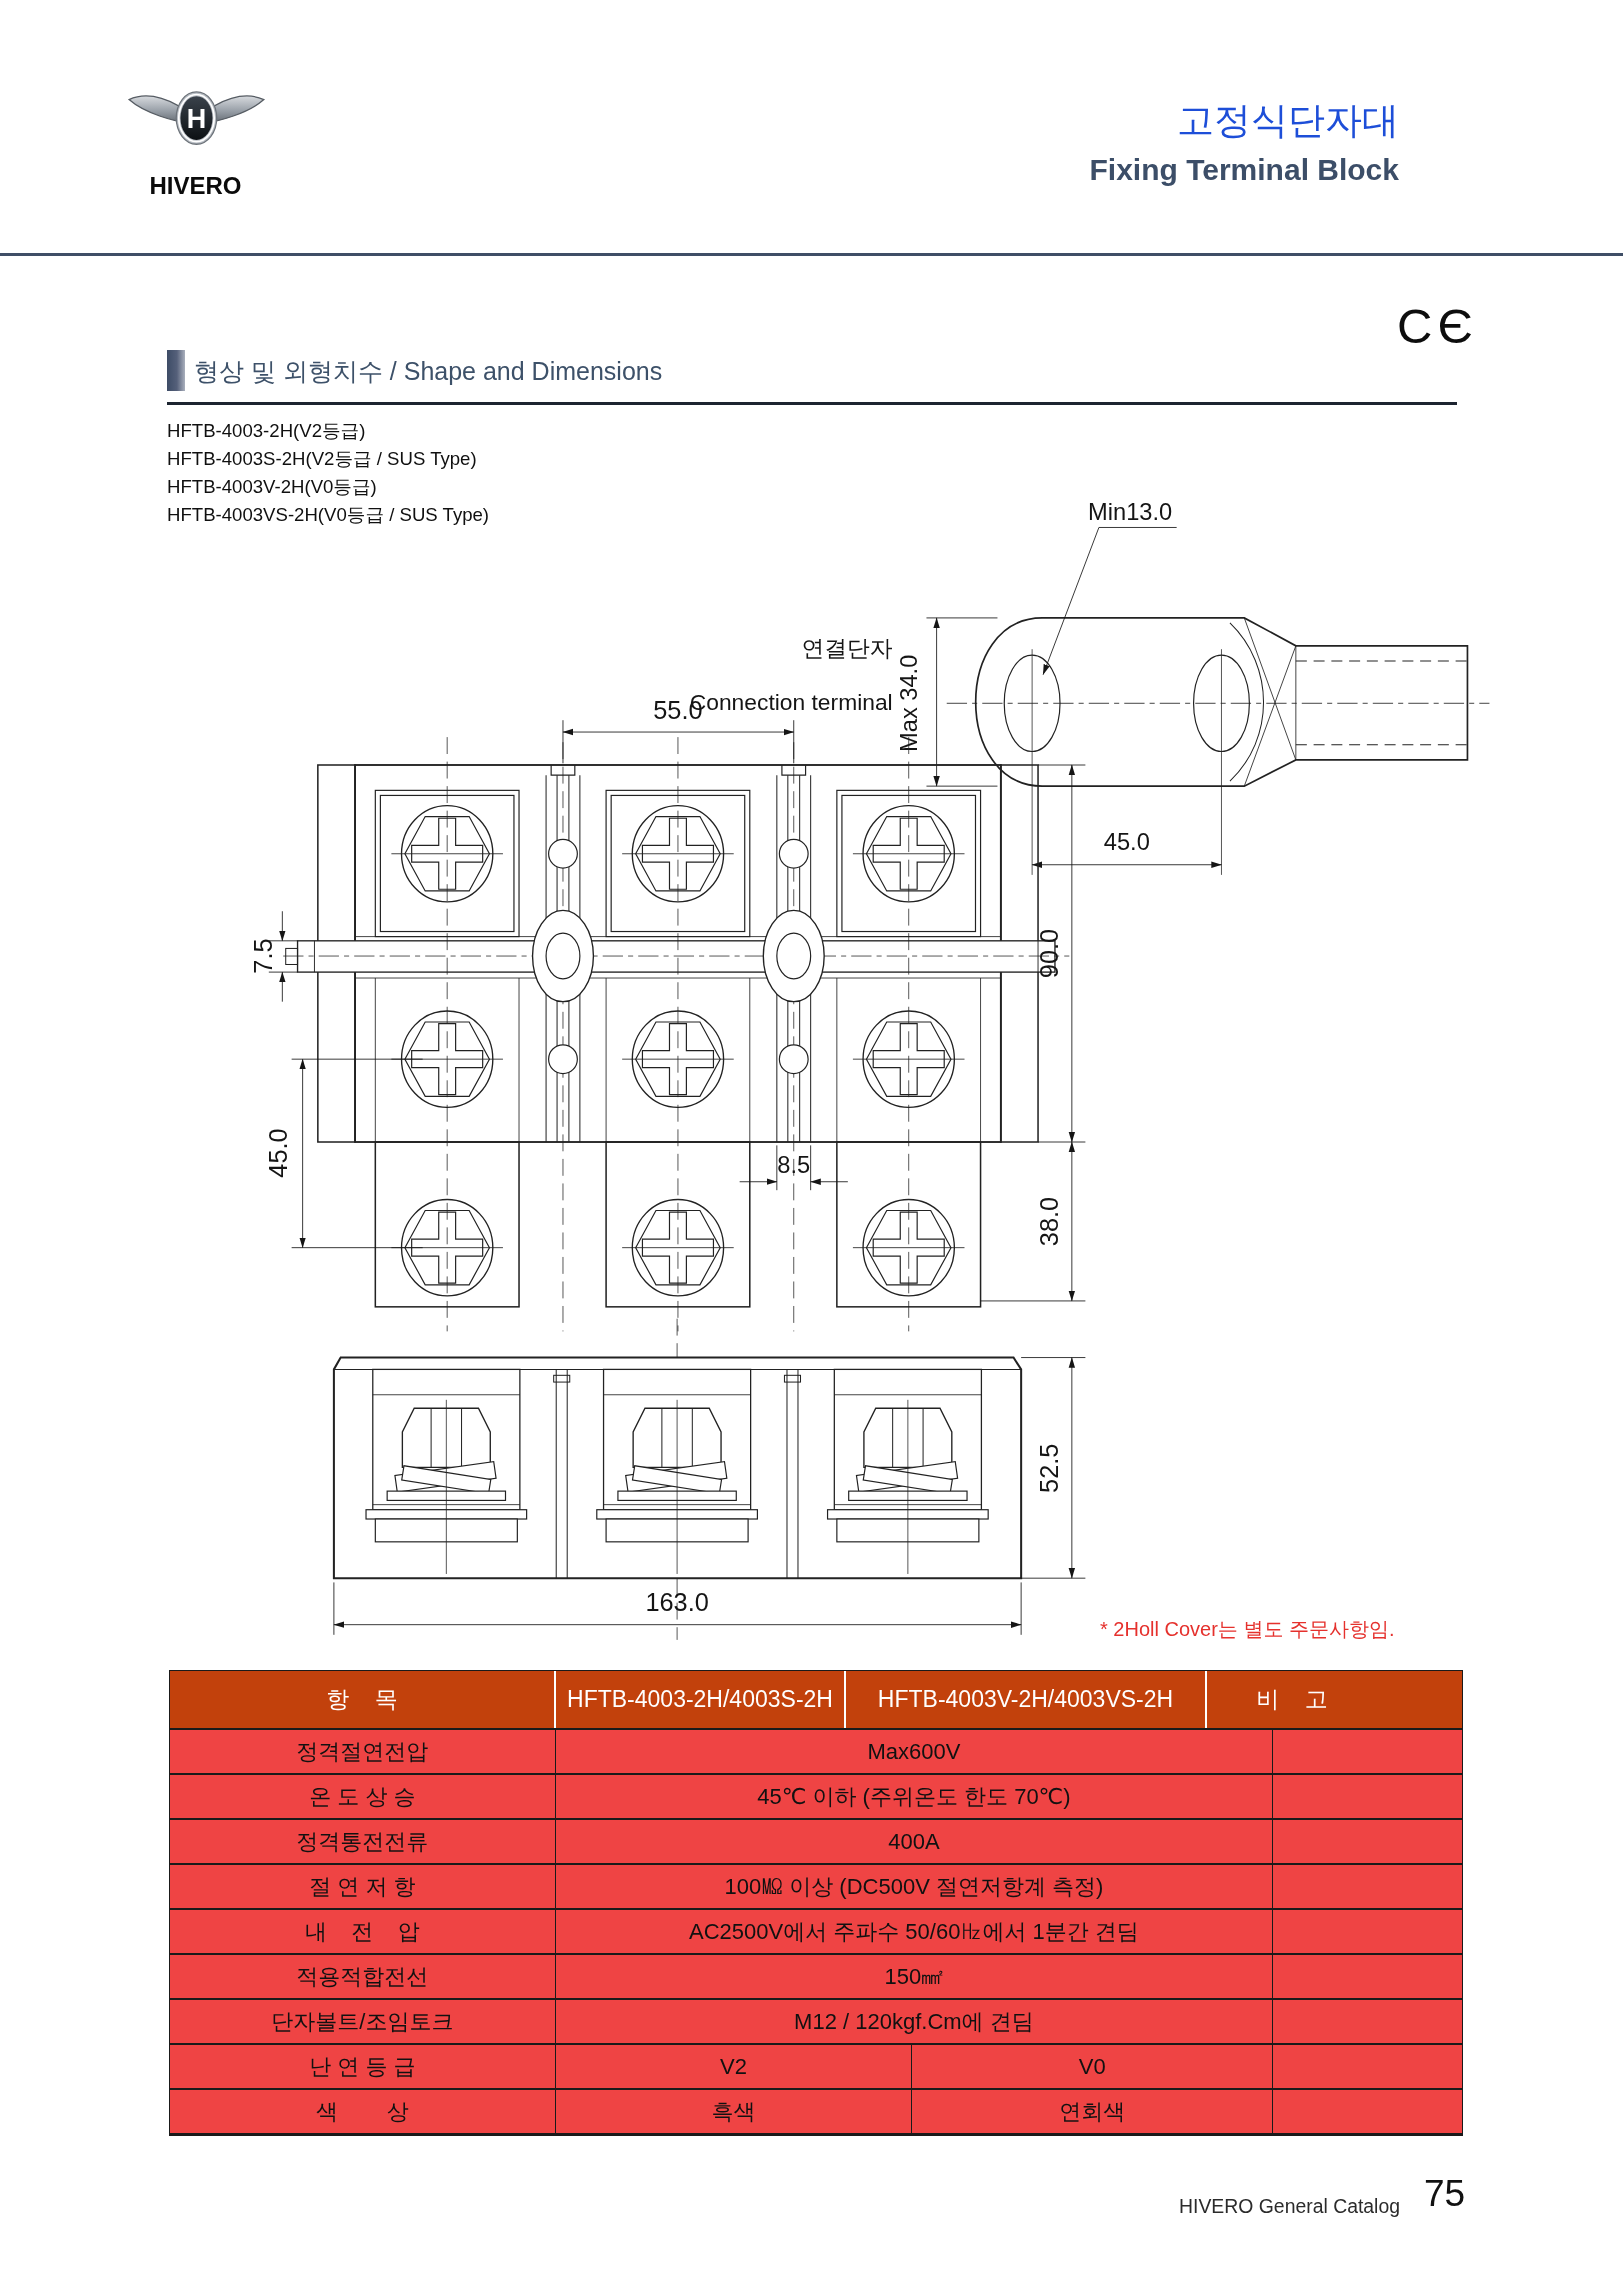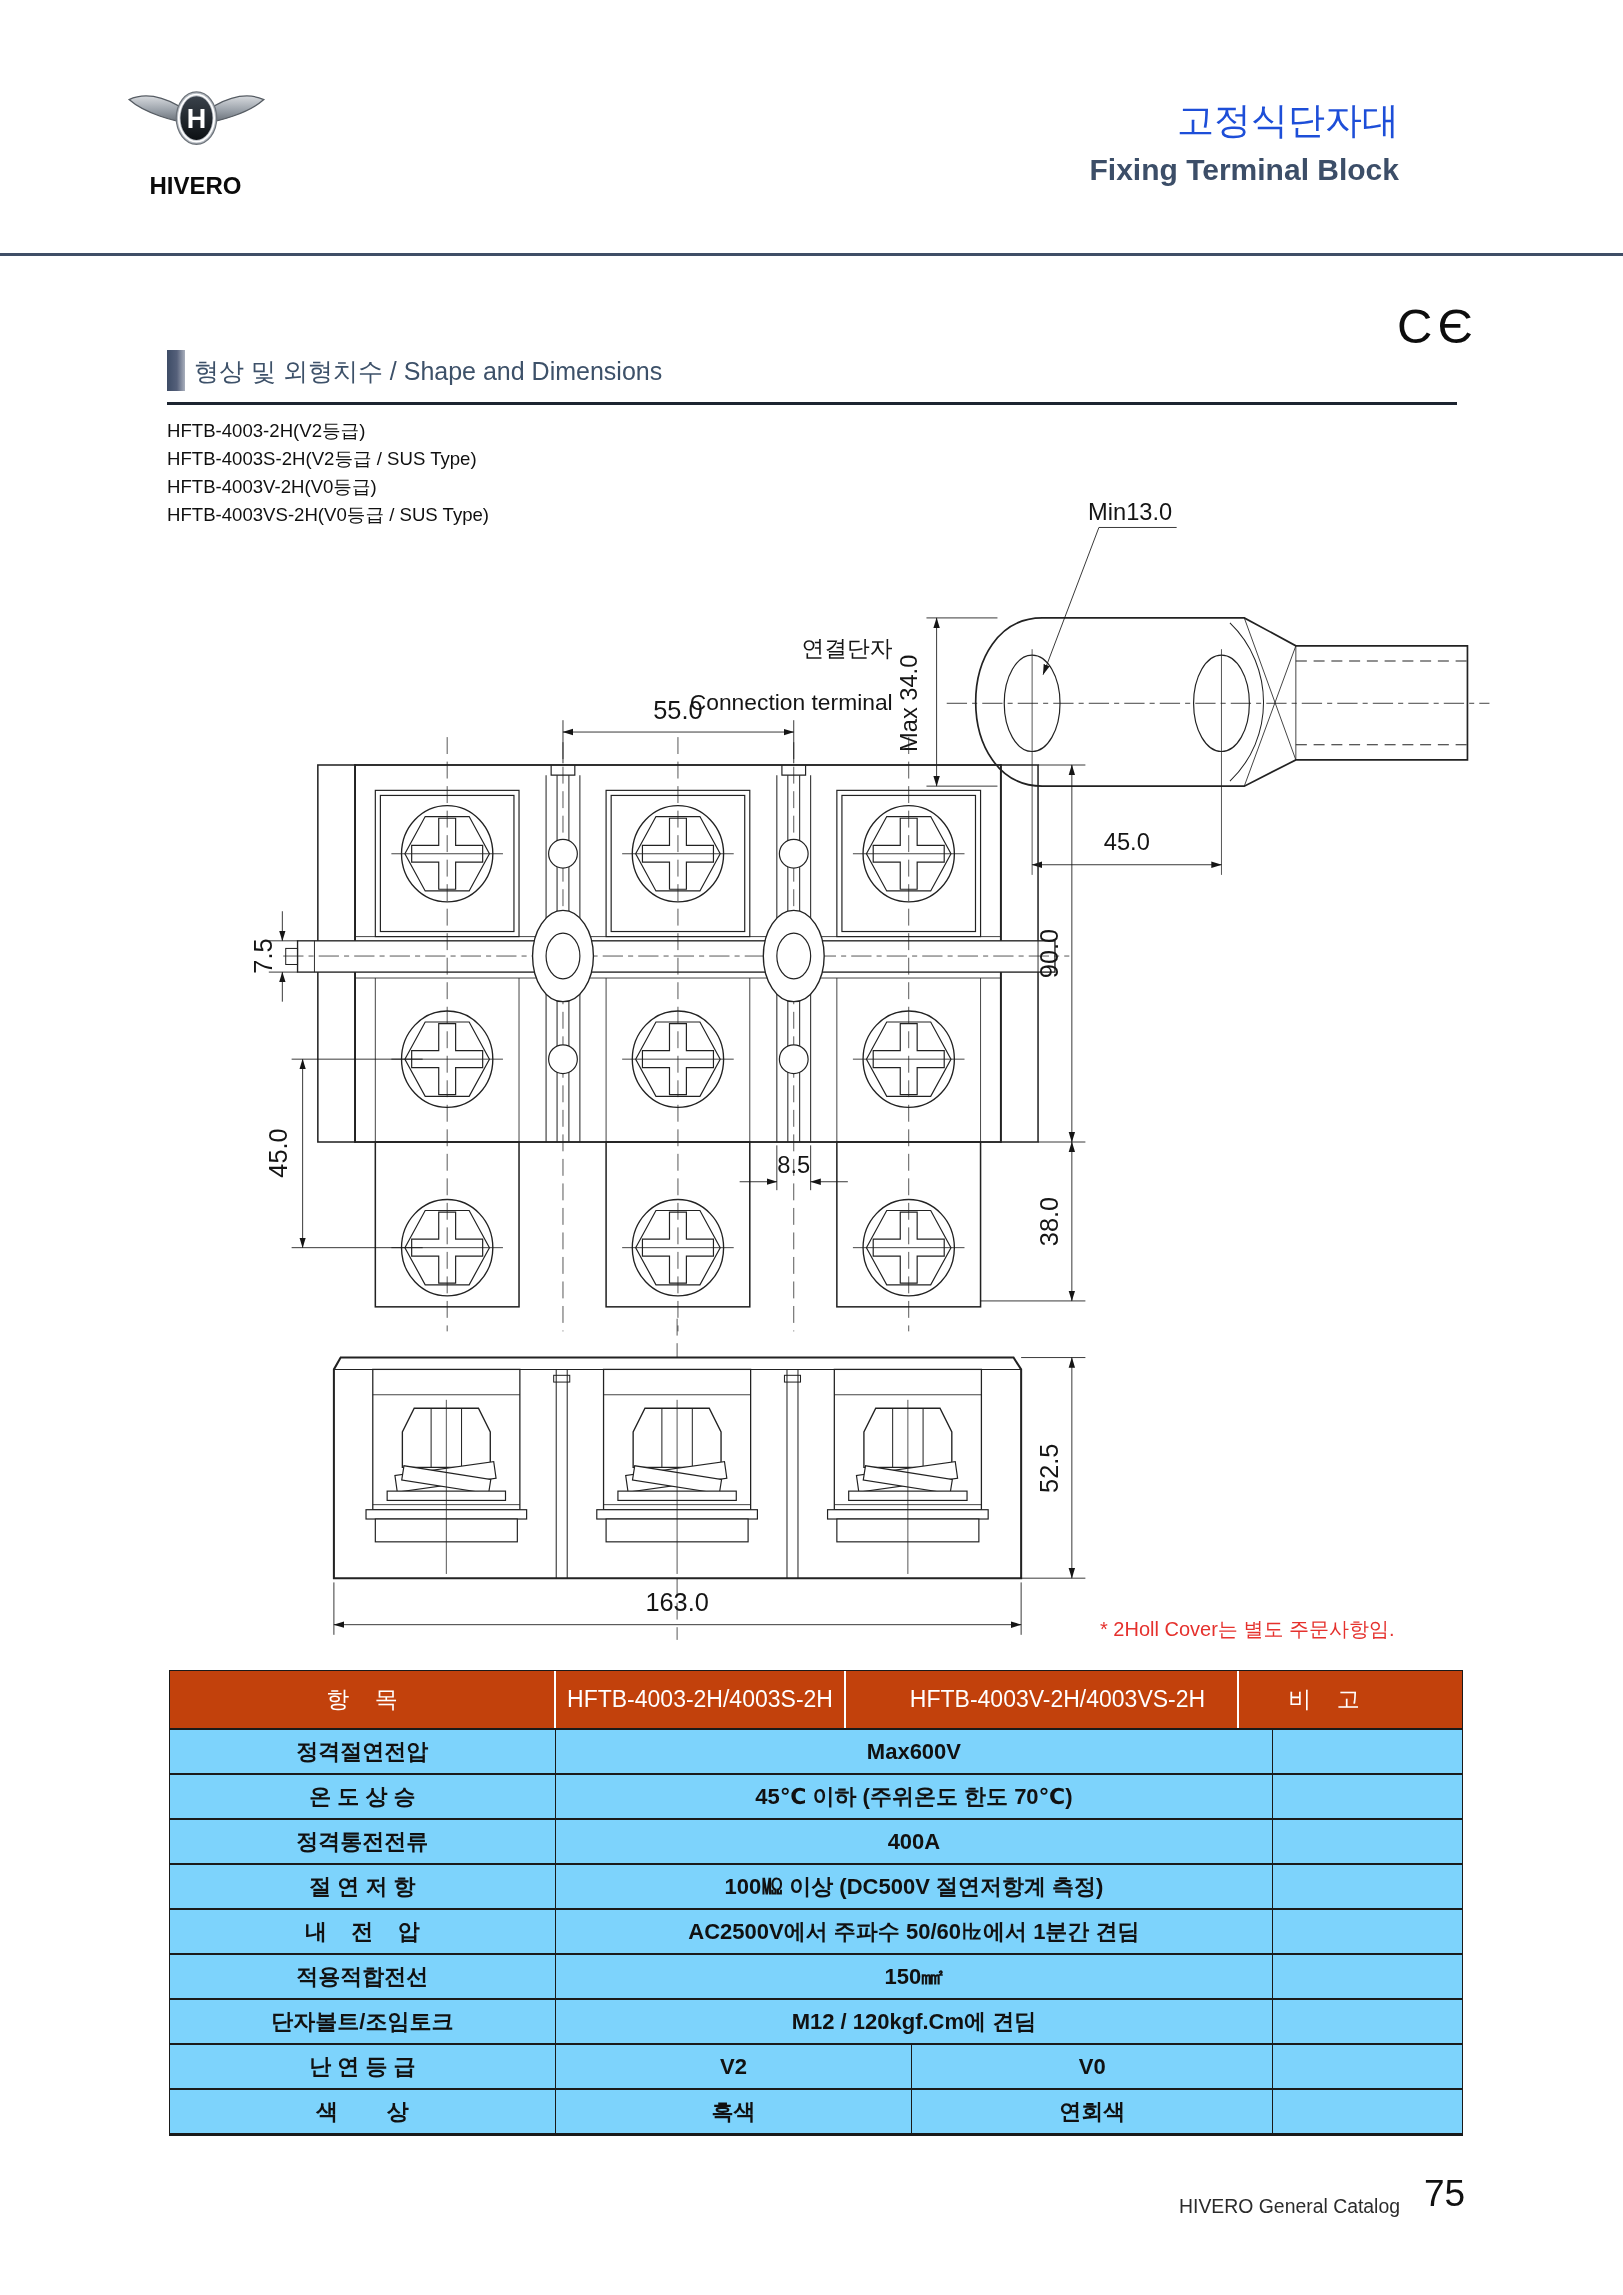--- a/index.html
+++ b/index.html
@@ -23,31 +23,31 @@
   .section-rule{left:167px;top:402px;width:1290px;height:2.5px;background:#1c2430;}
   .models{left:167px;top:417px;font-size:18.6px;line-height:28px;color:#101010;font-weight:500;}
   
   .note-red{left:1100px;top:1616px;font-size:20px;color:#e5312d;font-weight:500;}
   
   .spec-table{left:169px;top:1670px;width:1294px;border:1.7px solid #1a1a1a;border-bottom:3.4px solid #1a1a1a;box-sizing:border-box;}
   .t-row{display:flex;width:100%;box-sizing:border-box;}
   .t-head{height:57px;background:#c2410c;color:#fff;}
   .t-head .cell{border-right:2.5px solid #fff;font-size:23px;}
   .t-head .cell:last-child{border-right:none;}
-  .t-body{height:45px;border-top:2.1px solid #1a1a1a;background:#7dd3fc;font-weight:bold;}
+  .t-body{height:45px;border-top:2.1px solid #1a1a1a;background:#ef4444;}
   .cell{display:flex;align-items:center;justify-content:center;box-sizing:border-box;
     font-size:22px;white-space:pre;}
   .c-label{width:386px;border-right:1.7px solid #1a1a1a;}
   .c-merged{width:718px;border-right:1.7px solid #1a1a1a;}
   .c-val{width:357px;border-right:1.7px solid #1a1a1a;}
   .c-val2{width:361px;border-right:1.7px solid #1a1a1a;}
   .c-remark{width:189px;border-right:none;}
   .t-head .c-label{width:386px;}
   .t-head .c-val{width:290px;}
-  .t-head .c-val2{width:361px;margin-left:32px;}
+  .t-head .c-val2{width:361px;}
   .t-head .c-remark{width:170px;}
   
   .footer-cat{left:1167px;top:2195px;width:233px;text-align:right;font-size:19.4px;color:#2b2b2b;}
   .footer-page{left:1424px;top:2173px;font-size:37px;color:#111;}
   
   svg.drawings{position:absolute;left:0;top:0;}
   svg.drawings text{font-family:"Liberation Sans","DejaVu Sans",sans-serif;fill:#151515;}
 </style>
 </head>
 <body>

